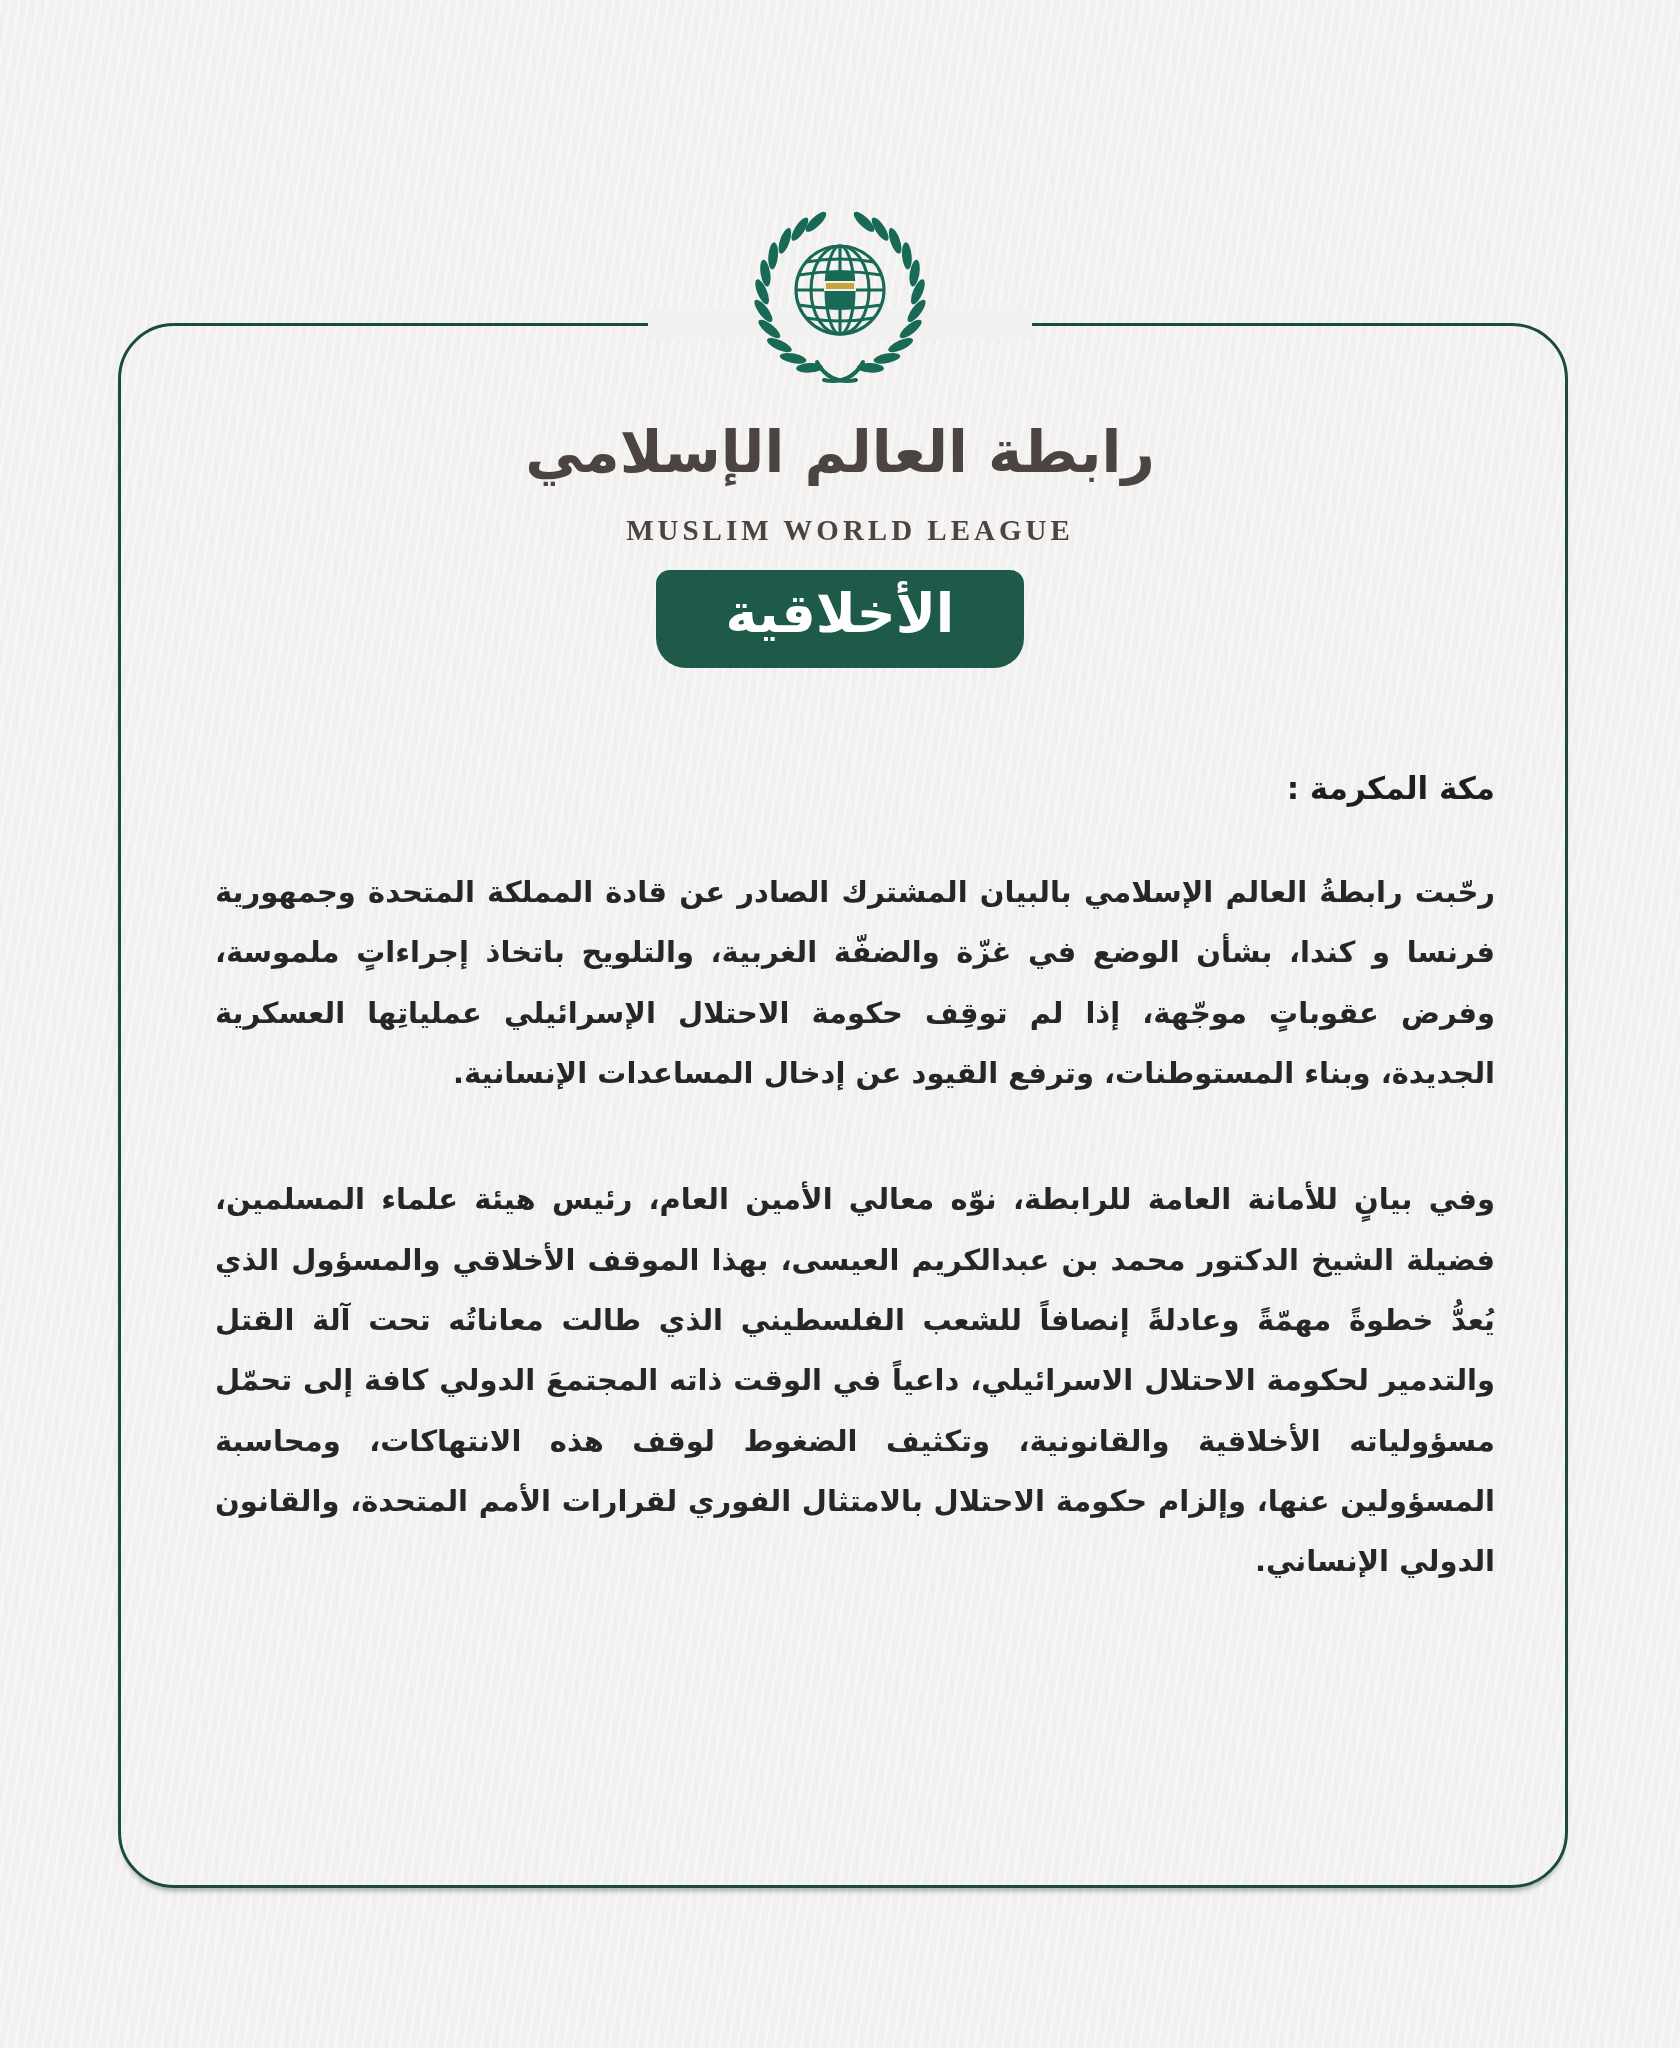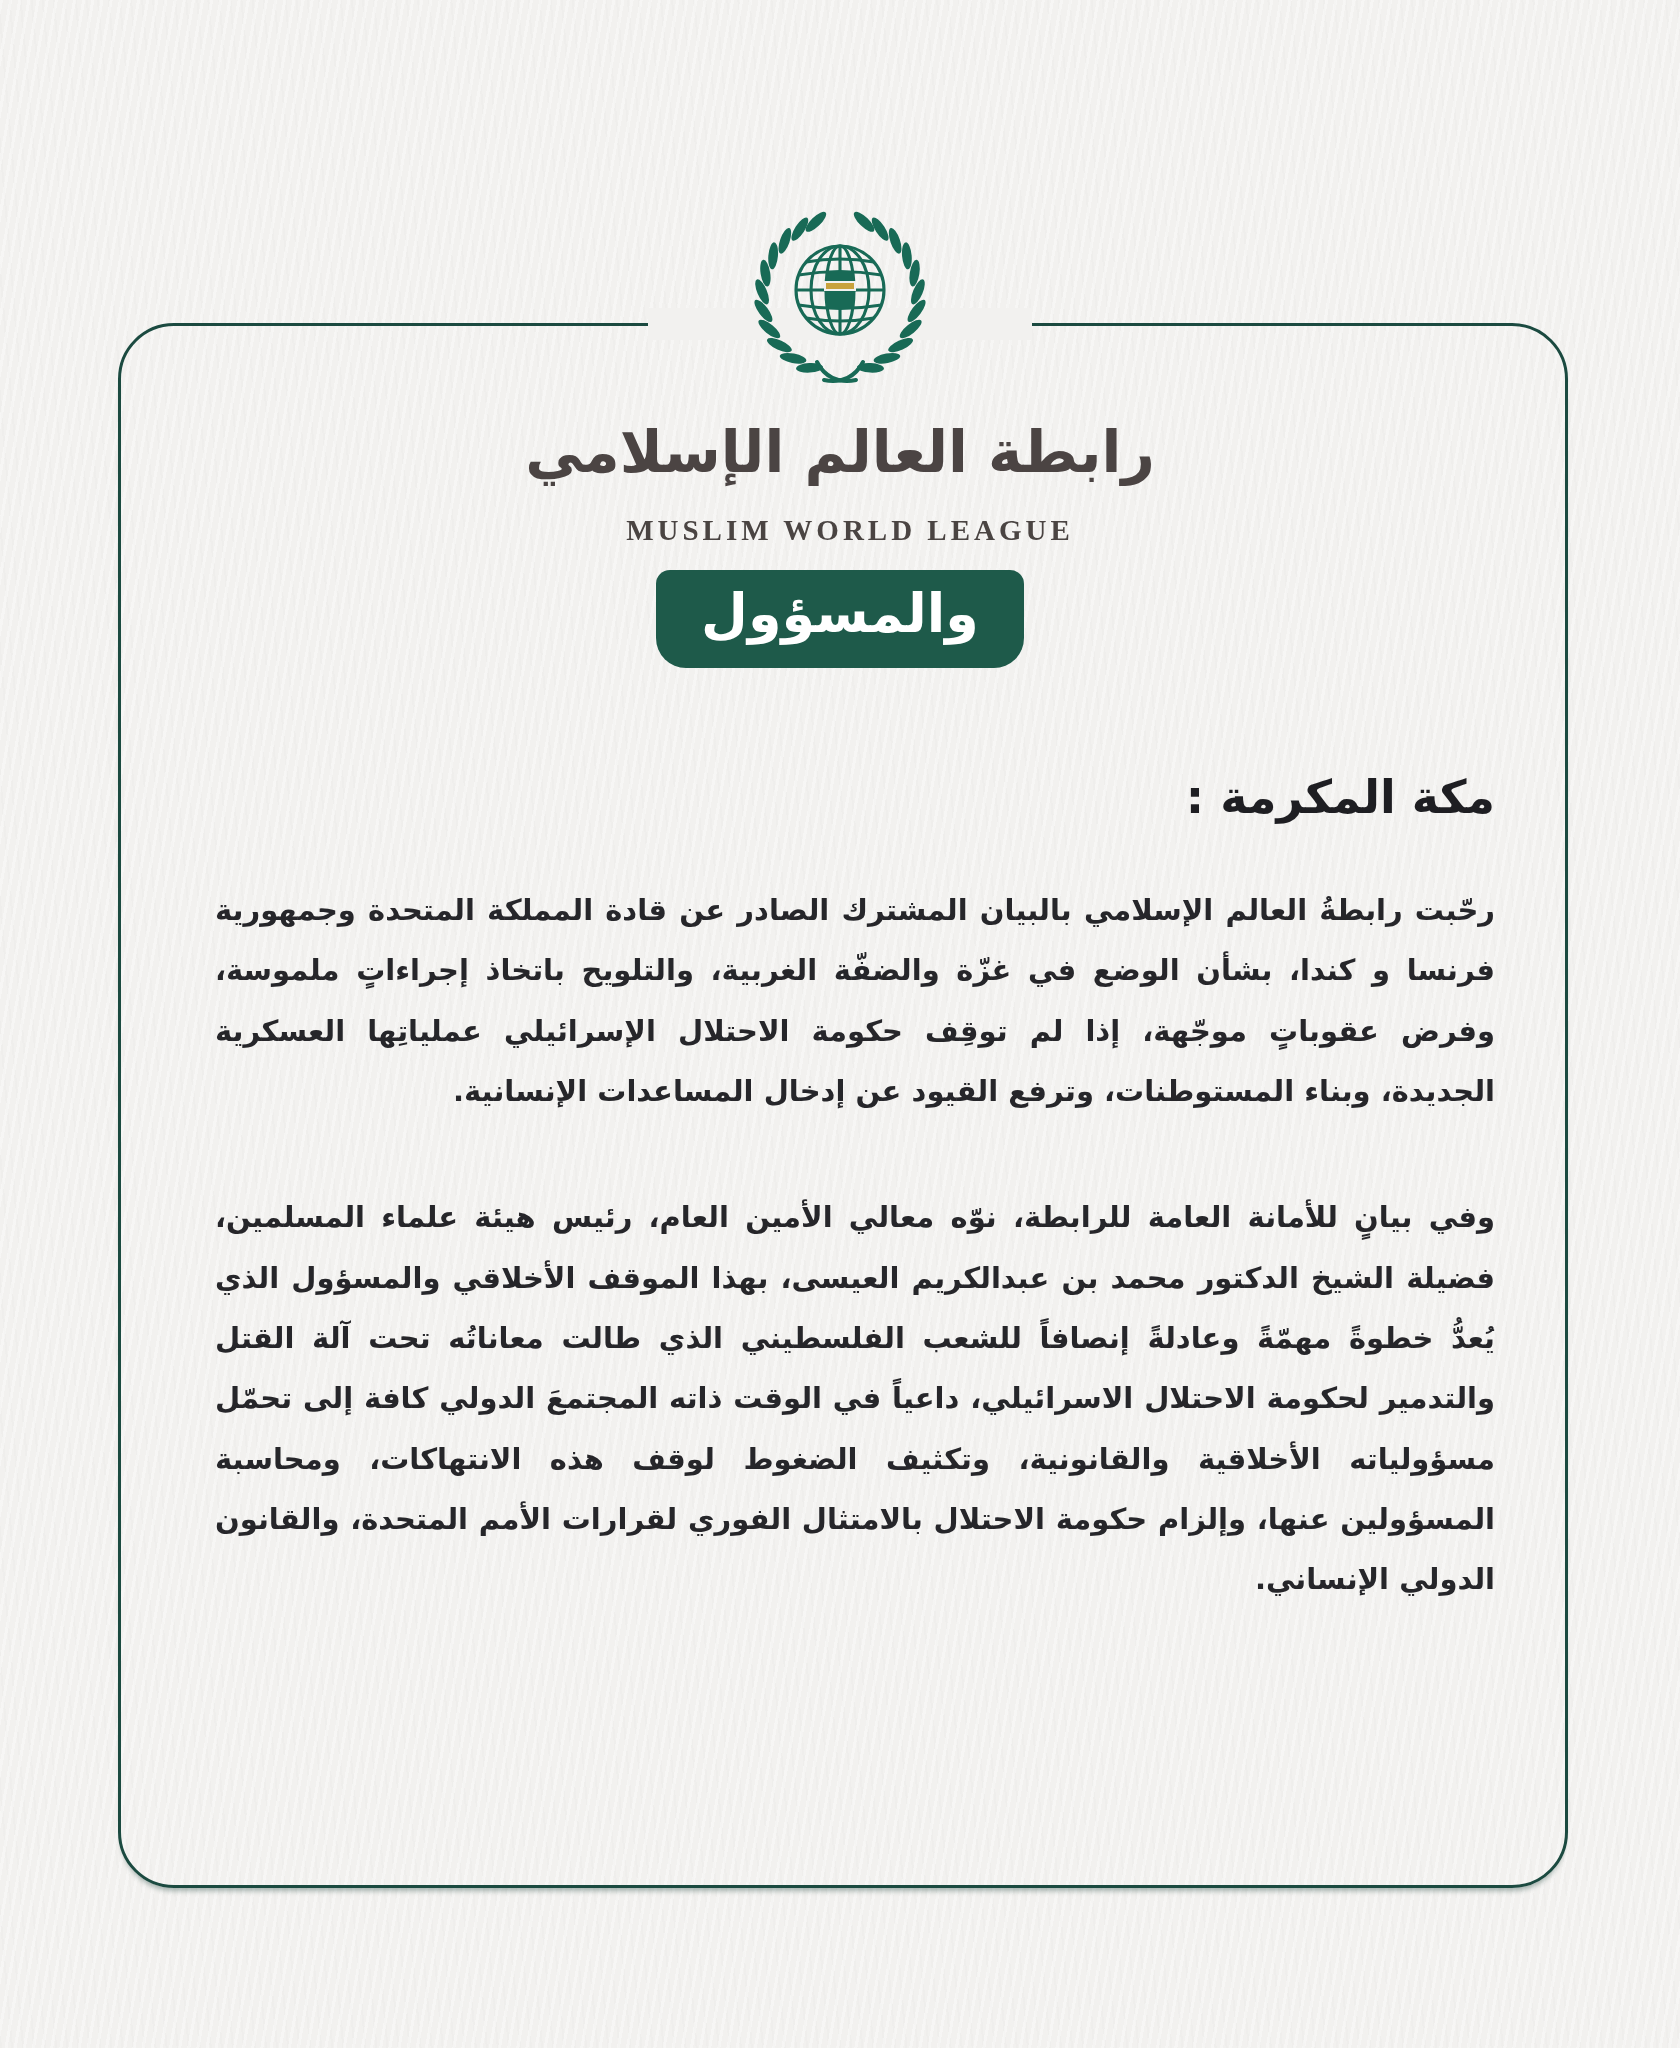--- a/index.html
+++ b/index.html
@@ -47,21 +47,21 @@
   .banner-label{
     color:#ffffff;font-size:54px;font-weight:bold;
     direction:rtl;line-height:1;padding-bottom:10px;
   }
   .content{
     position:absolute;left:215px;top:770px;width:1280px;
     direction:rtl;
   }
   .city-heading{
     margin:0;
-    font-size:46px;font-weight:bold;color:#1e1e22;
+    font-size:31px;font-weight:bold;color:#1e1e22;
   }
   .body-par{
     margin:56px 0 0 0;
     text-align:justify;
     font-size:29px;font-weight:bold;color:#26262a;
     line-height:2.08;
   }
   .body-par + .body-par{margin-top:66px;}
 </style>
 </head>
@@ -123,21 +123,21 @@
     <g>
       <rect x="86" y="64" width="28" height="37" fill="#186a56"></rect>
       <rect x="85" y="74" width="30" height="8" fill="#c8a23c" stroke="#f2f1ef" stroke-width="2"></rect>
     </g>
   </svg>
 
   <div class="org-ar">رابطة العالم الإسلامي</div>
   <div class="org-en">MUSLIM WORLD LEAGUE</div>
 
   <div class="banner">
-    <span class="banner-label">والمسؤول</span>
+    <span class="banner-label">الأخلاقية</span>
   </div>
 
   <div class="content">
     <h2 class="city-heading">مكة المكرمة :</h2>
     <p class="body-par">رحّبت رابطةُ العالم الإسلامي بالبيان المشترك الصادر عن قادة المملكة المتحدة وجمهورية فرنسا و كندا، بشأن الوضع في غزّة والضفّة الغربية، والتلويح باتخاذ إجراءاتٍ ملموسة، وفرض عقوباتٍ موجّهة، إذا لم توقِف حكومة الاحتلال الإسرائيلي عملياتِها العسكرية الجديدة، وبناء المستوطنات، وترفع القيود عن إدخال المساعدات الإنسانية.</p>
     <p class="body-par">وفي بيانٍ للأمانة العامة للرابطة، نوّه معالي الأمين العام، رئيس هيئة علماء المسلمين، فضيلة الشيخ الدكتور محمد بن عبدالكريم العيسى، بهذا الموقف الأخلاقي والمسؤول الذي يُعدُّ خطوةً مهمّةً وعادلةً إنصافاً للشعب الفلسطيني الذي طالت معاناتُه تحت آلة القتل والتدمير لحكومة الاحتلال الاسرائيلي، داعياً في الوقت ذاته المجتمعَ الدولي كافة إلى تحمّل مسؤولياته الأخلاقية والقانونية، وتكثيف الضغوط لوقف هذه الانتهاكات، ومحاسبة المسؤولين عنها، وإلزام حكومة الاحتلال بالامتثال الفوري لقرارات الأمم المتحدة، والقانون الدولي الإنساني.</p>
   </div>
 
 </div>
 

